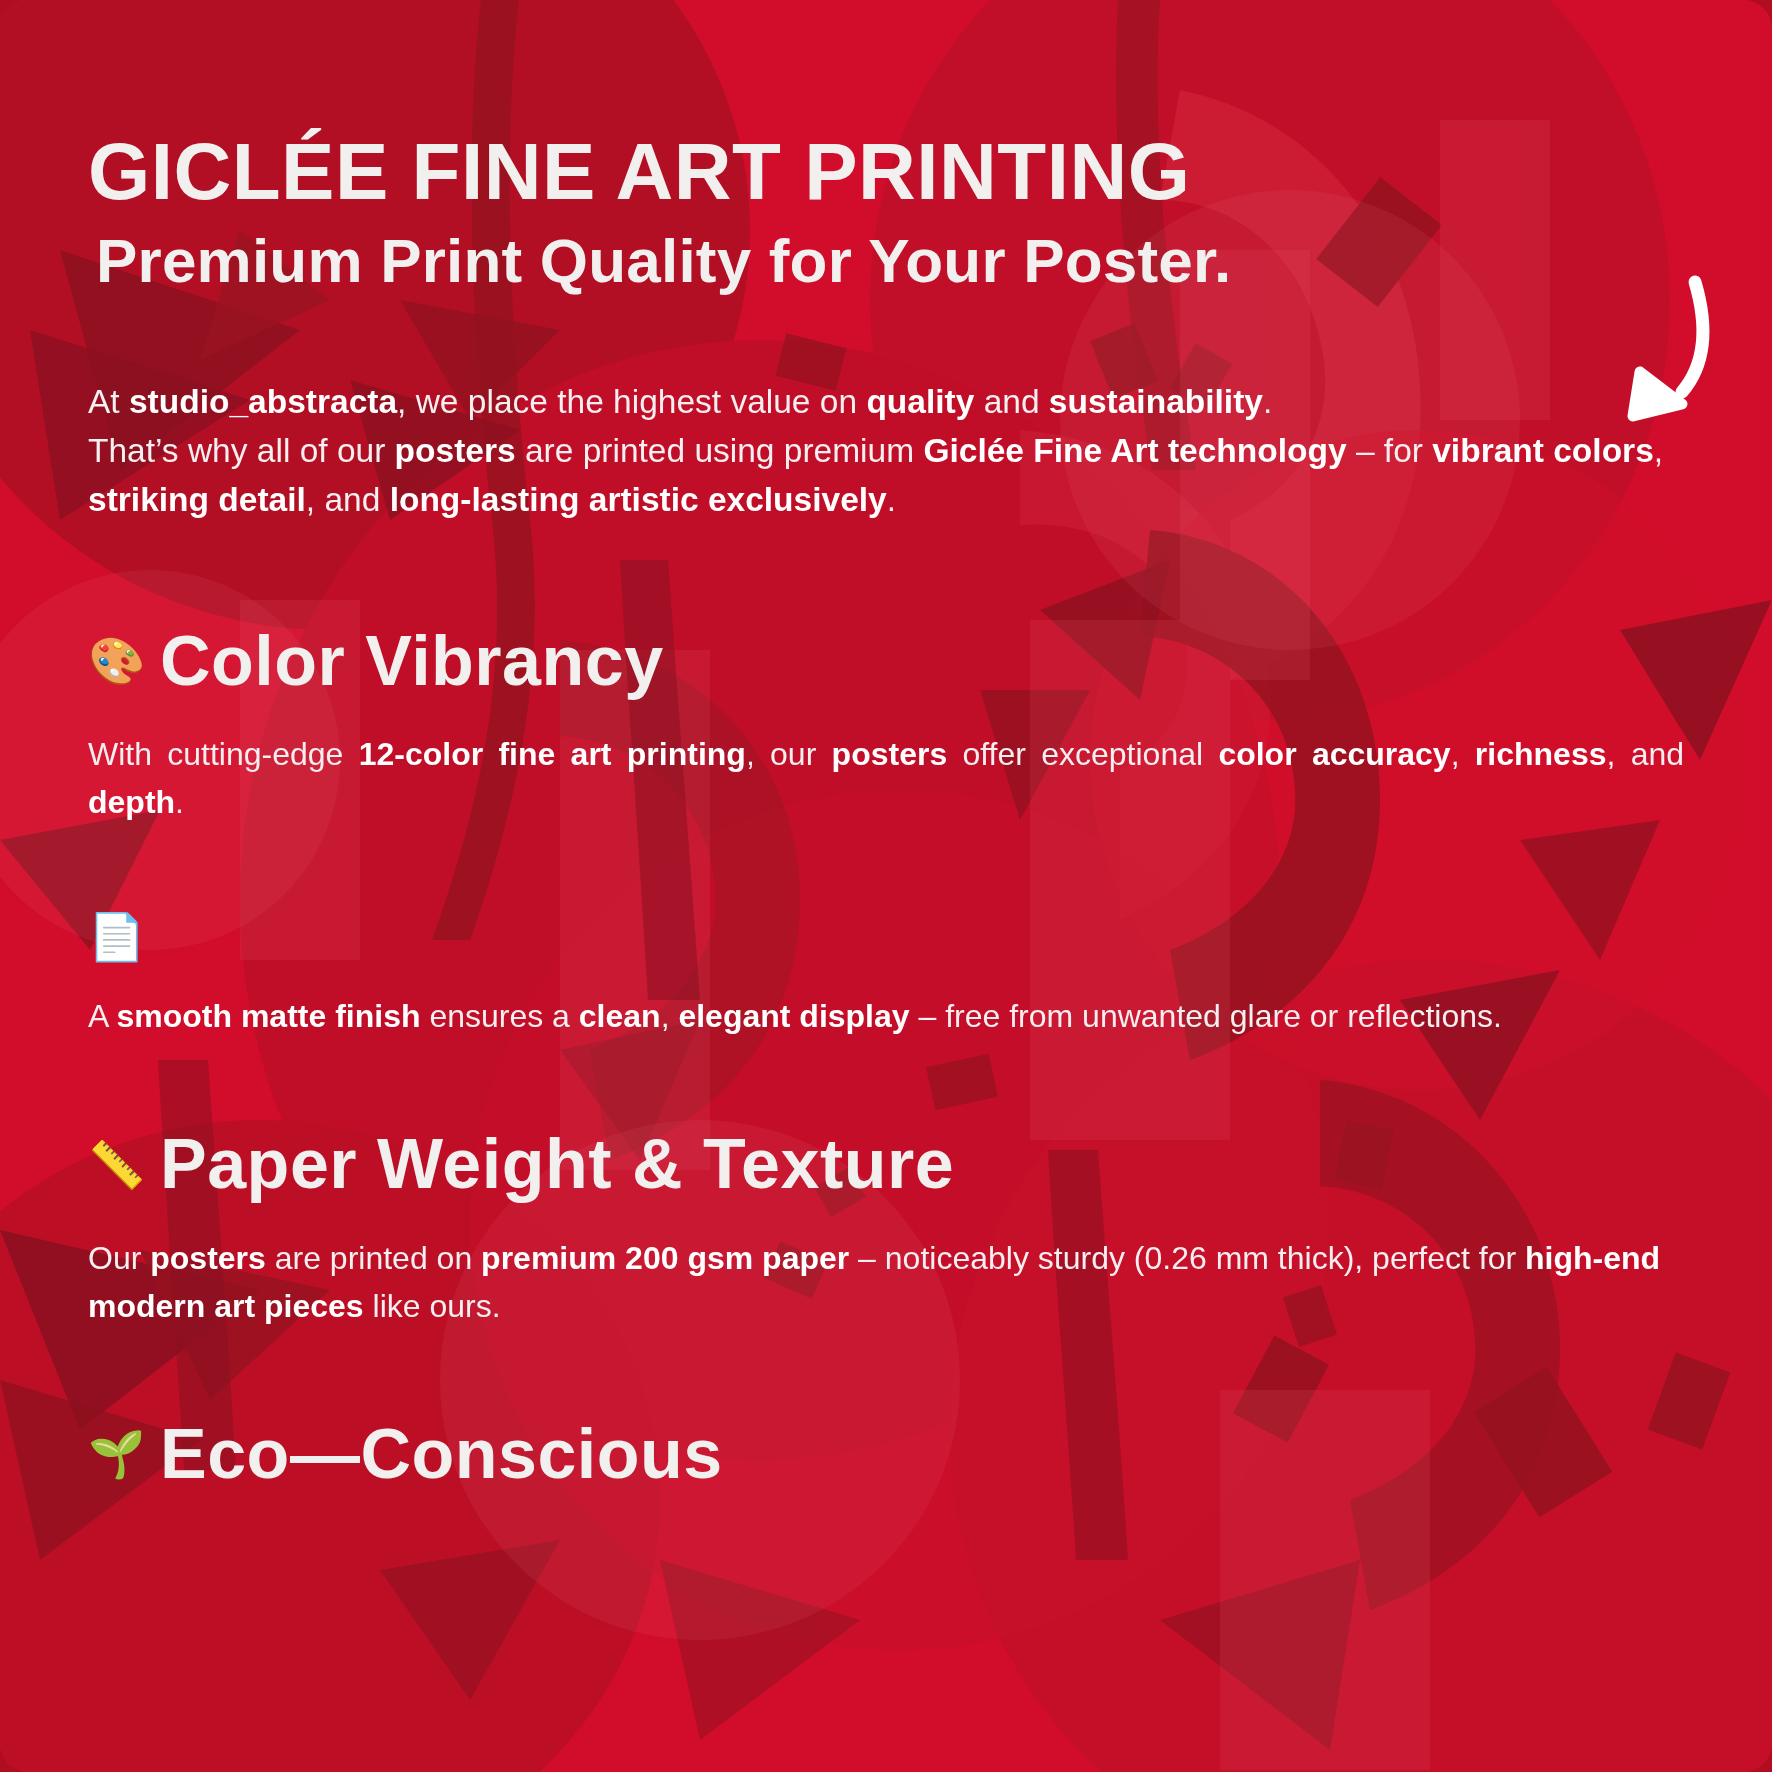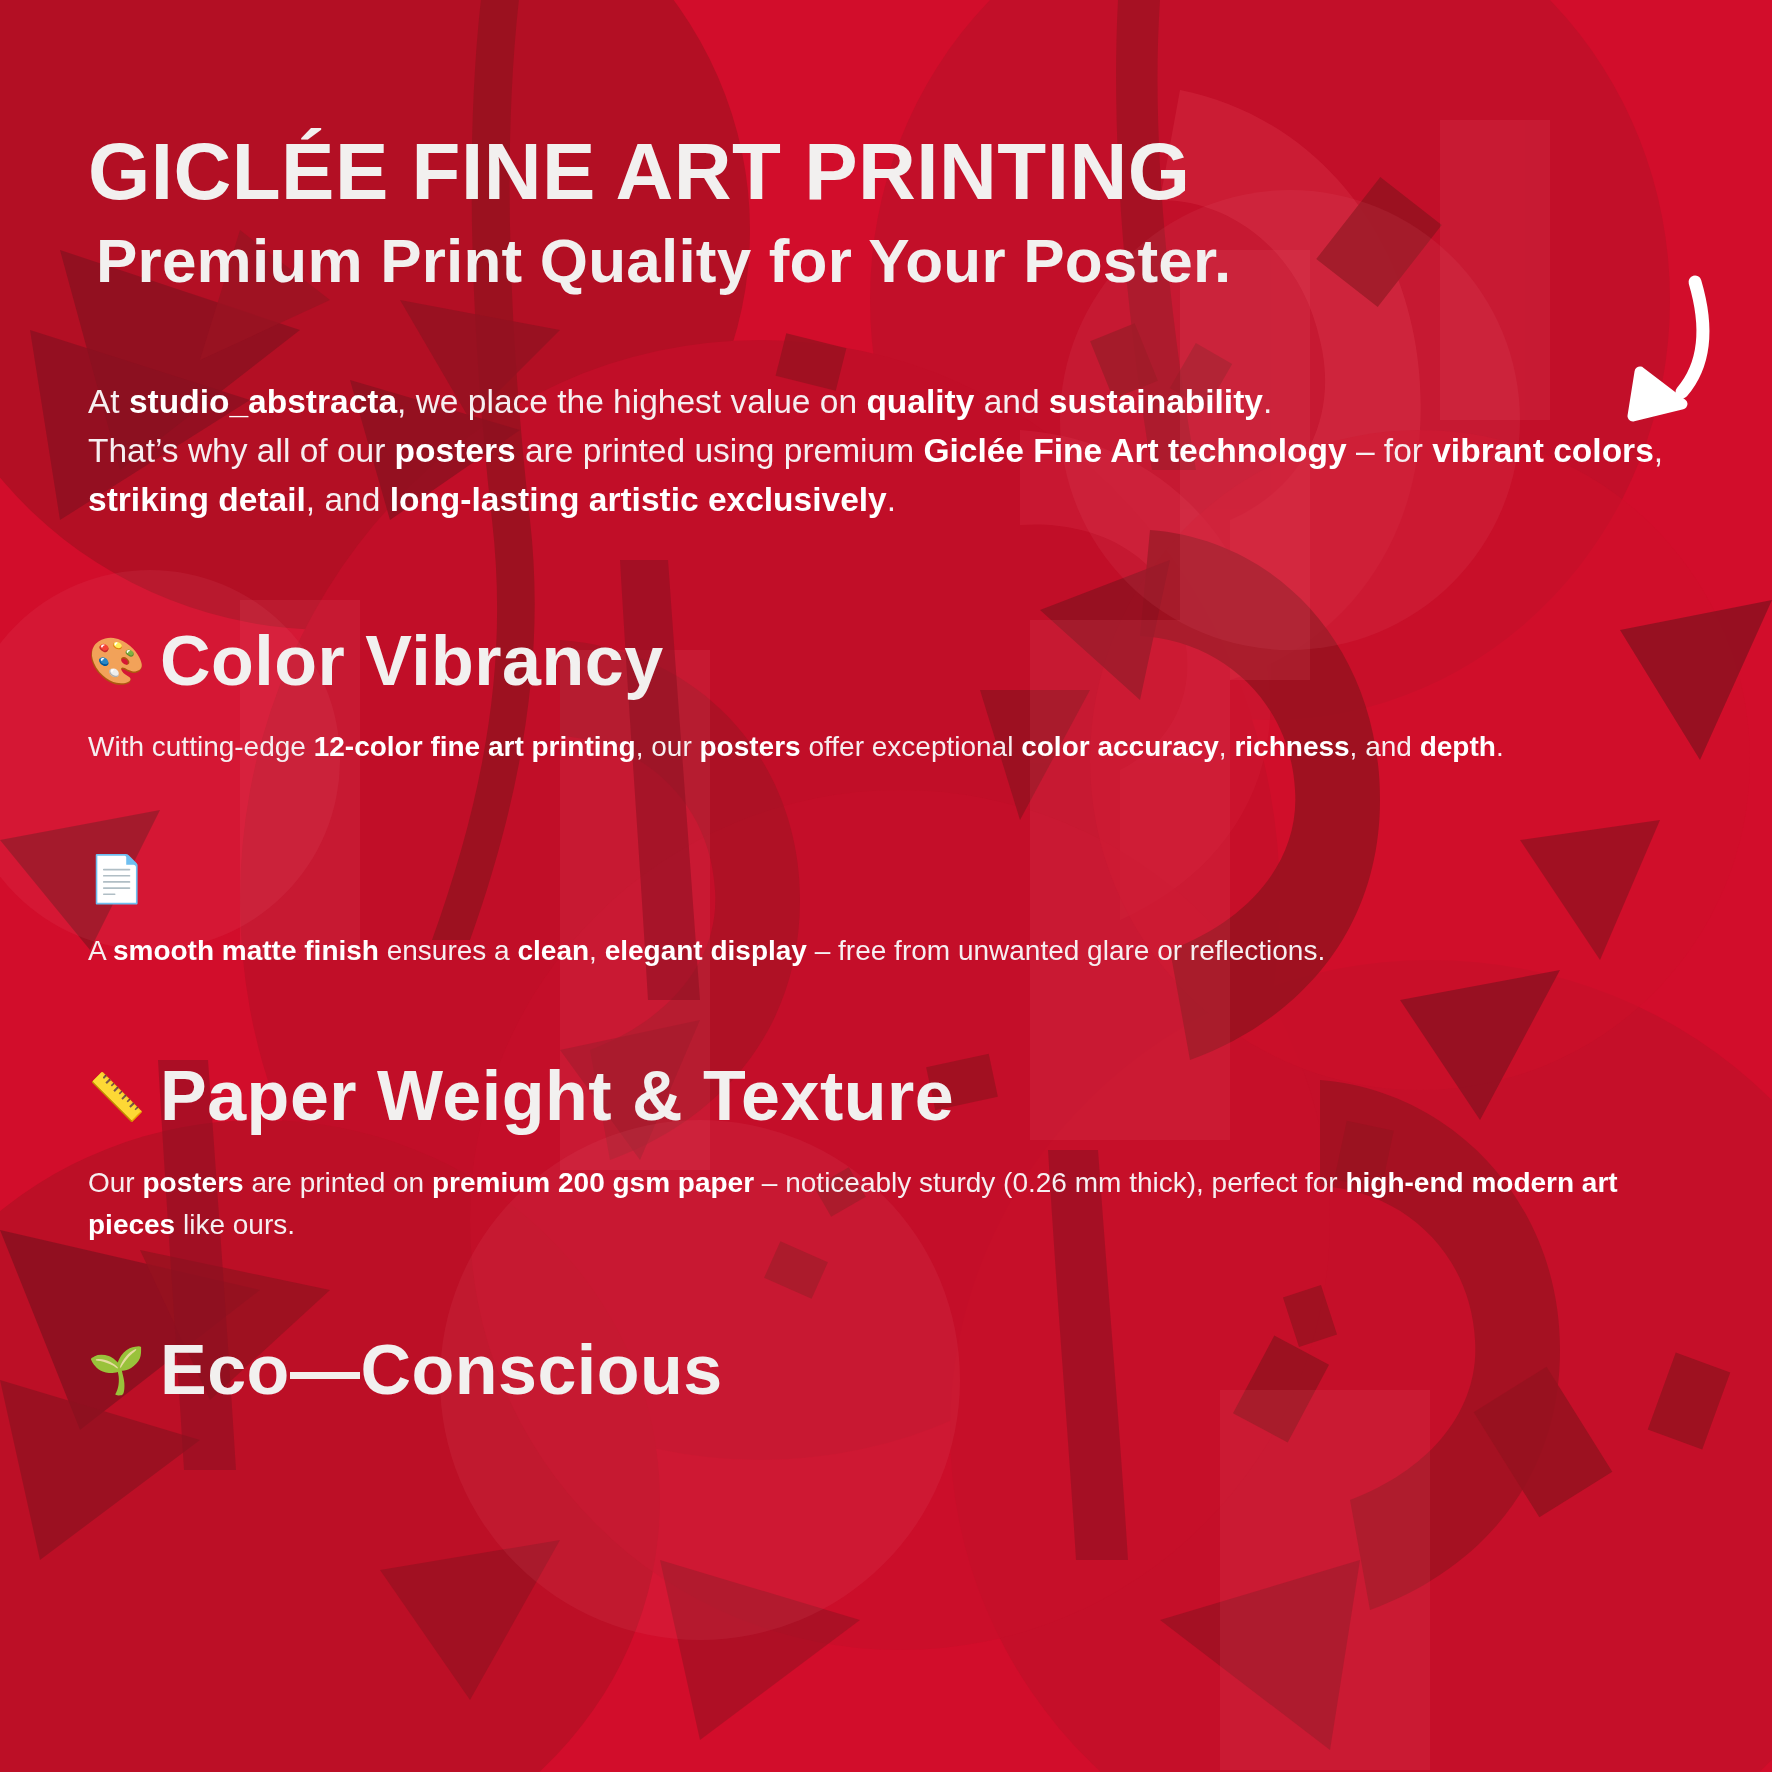--- a/index.html
+++ b/index.html
@@ -9,20 +9,21 @@
   }
   body {
     font-family: "Liberation Sans", sans-serif;
   }
   .poster {
     position: relative;
     width: 1772px;
     height: 1772px;
     overflow: hidden;
     background: #D20D2B;
+    border-radius: 29px;
   }
   .bg-layer {
     position: absolute;
     inset: 0;
     width: 100%;
     height: 100%;
     z-index: 0;
   }
   .content {
     position: relative;
@@ -98,21 +99,21 @@
   .sec-title {
     font-family: "Liberation Sans", sans-serif;
     font-weight: 700;
     font-size: 70px;
     line-height: 1.05;
     letter-spacing: 0.5px;
     color: #F2F0EF;
     white-space: nowrap;
   }
   .sec-body {
-    font-size: 28px;
+    font-size: 32px;
     line-height: 1.5;
     color: #F6EEF0;
     font-weight: 400;
     max-width: 1600px;
   }
   .sec-body b { font-weight: 700; color: #FFFFFF; }
   .justified { text-align: justify; text-justify: inter-word; }
 </style>
 </head>
 <body>

